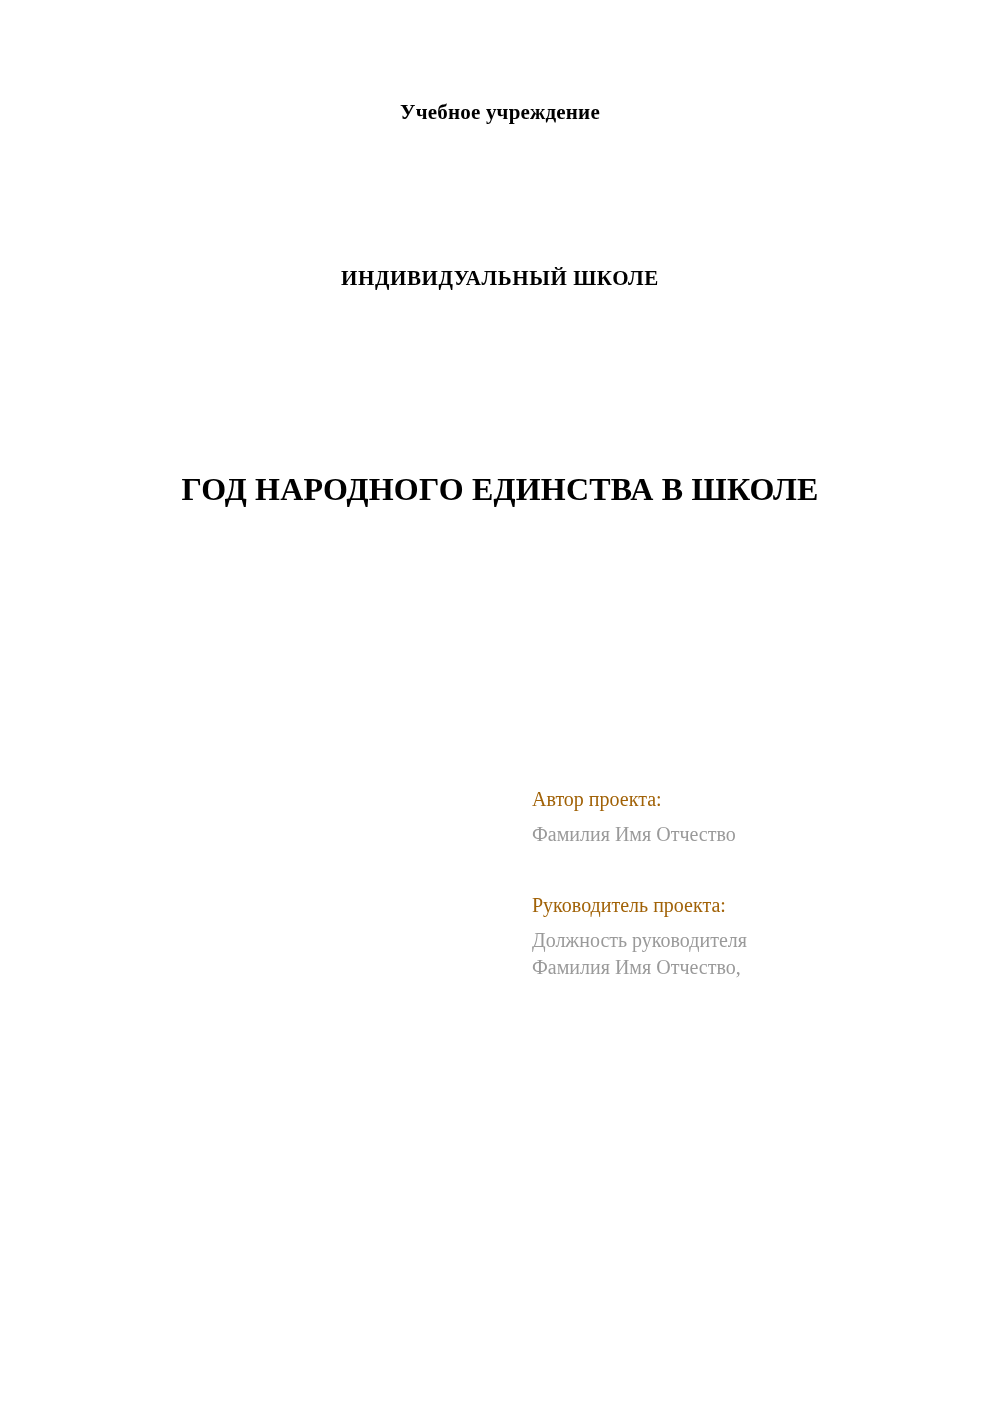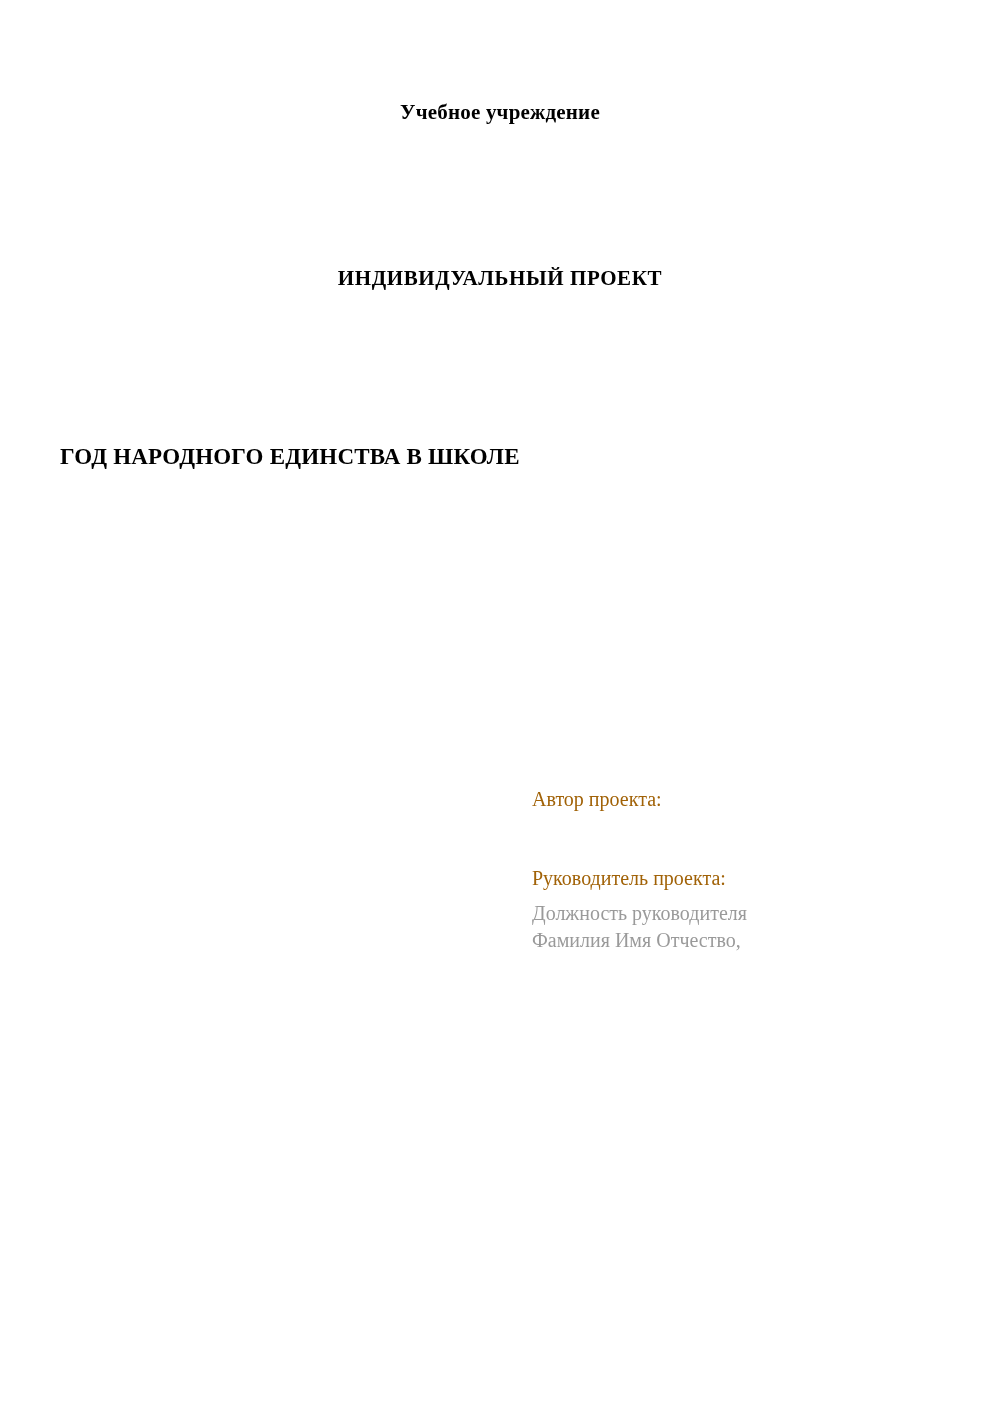--- a/index.html
+++ b/index.html
@@ -47,25 +47,25 @@
     left: 0;
     width: 100%;
     text-align: center;
     font-size: 21px;
     font-weight: 700;
     letter-spacing: 0.6px;
   }
 
   .title {
     position: absolute;
-    top: 428px;
+    top: 448px;
     left: 60px;
     width: 880px;
-    text-align: left;
-    font-size: 23px;
+    text-align: center;
+    font-size: 32px;
     font-weight: 700;
     line-height: 1.25;
     letter-spacing: 0.2px;
   }
 
   .credits {
     position: absolute;
     top: 786px;
     left: 532px;
     width: 400px;
@@ -105,26 +105,27 @@
     height: 0;
   }
 </style>
 </head>
 <body>
 
 <div class="page">
 
   <div class="institution">Учебное учреждение</div>
 
-  <div class="project-type">ИНДИВИДУАЛЬНЫЙ ПРОЕКТ</div>
+  <div class="project-type">ИНДИВИДУАЛЬНЫЙ ШКОЛЕ</div>
 
   <h1 class="title">ГОД НАРОДНОГО ЕДИНСТВА В ШКОЛЕ</h1>
 
   <div class="credits">
     <p class="label">Автор проекта:</p>
+    <p class="value">Фамилия Имя Отчество</p>
 
     <div class="block-gap"></div>
 
     <p class="label">Руководитель проекта:</p>
     <p class="value">Должность руководителя</p>
     <p class="value">Фамилия Имя Отчество,</p>
   </div>
 
 
 </div>

